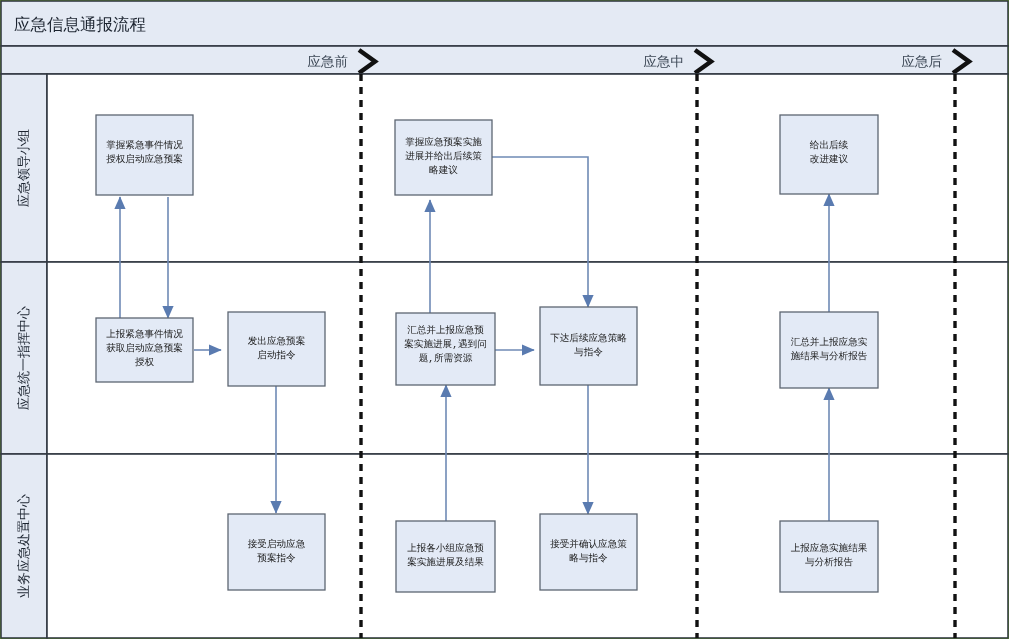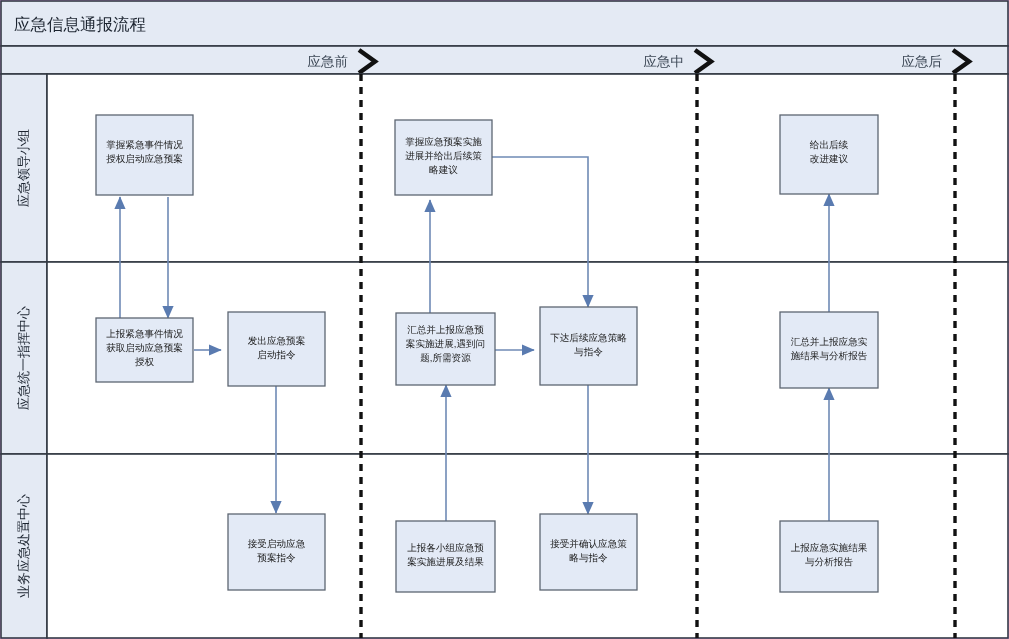--- a/index.html
+++ b/index.html
@@ -1,17 +1,17 @@
 <!DOCTYPE html>
 <html><head>
 <meta charset="utf-8">
 <style>
   html,body{margin:0;padding:0;background:#ffffff;}
   body{font-family:"Liberation Sans","DejaVu Sans",sans-serif;}
-  #page{position:relative;width:1009px;height:639px;overflow:hidden;background:#f0abfc;}
+  #page{position:relative;width:1009px;height:639px;overflow:hidden;background:#84cc16;font-family:Liberation Mono, monospace;}
   #flow{display:block;width:1009px;height:639px;}
   .lane-label{font-size:13px;fill:#1c2430;}
   .phase-label{font-size:13.5px;fill:#3b4654;}
   .title-text{font-size:16.5px;fill:#1c2430;}
   .node-text{font-size:9.6px;fill:#1a1a1a;}
 </style>
 </head>
 <body>
 
 <div id="page">

